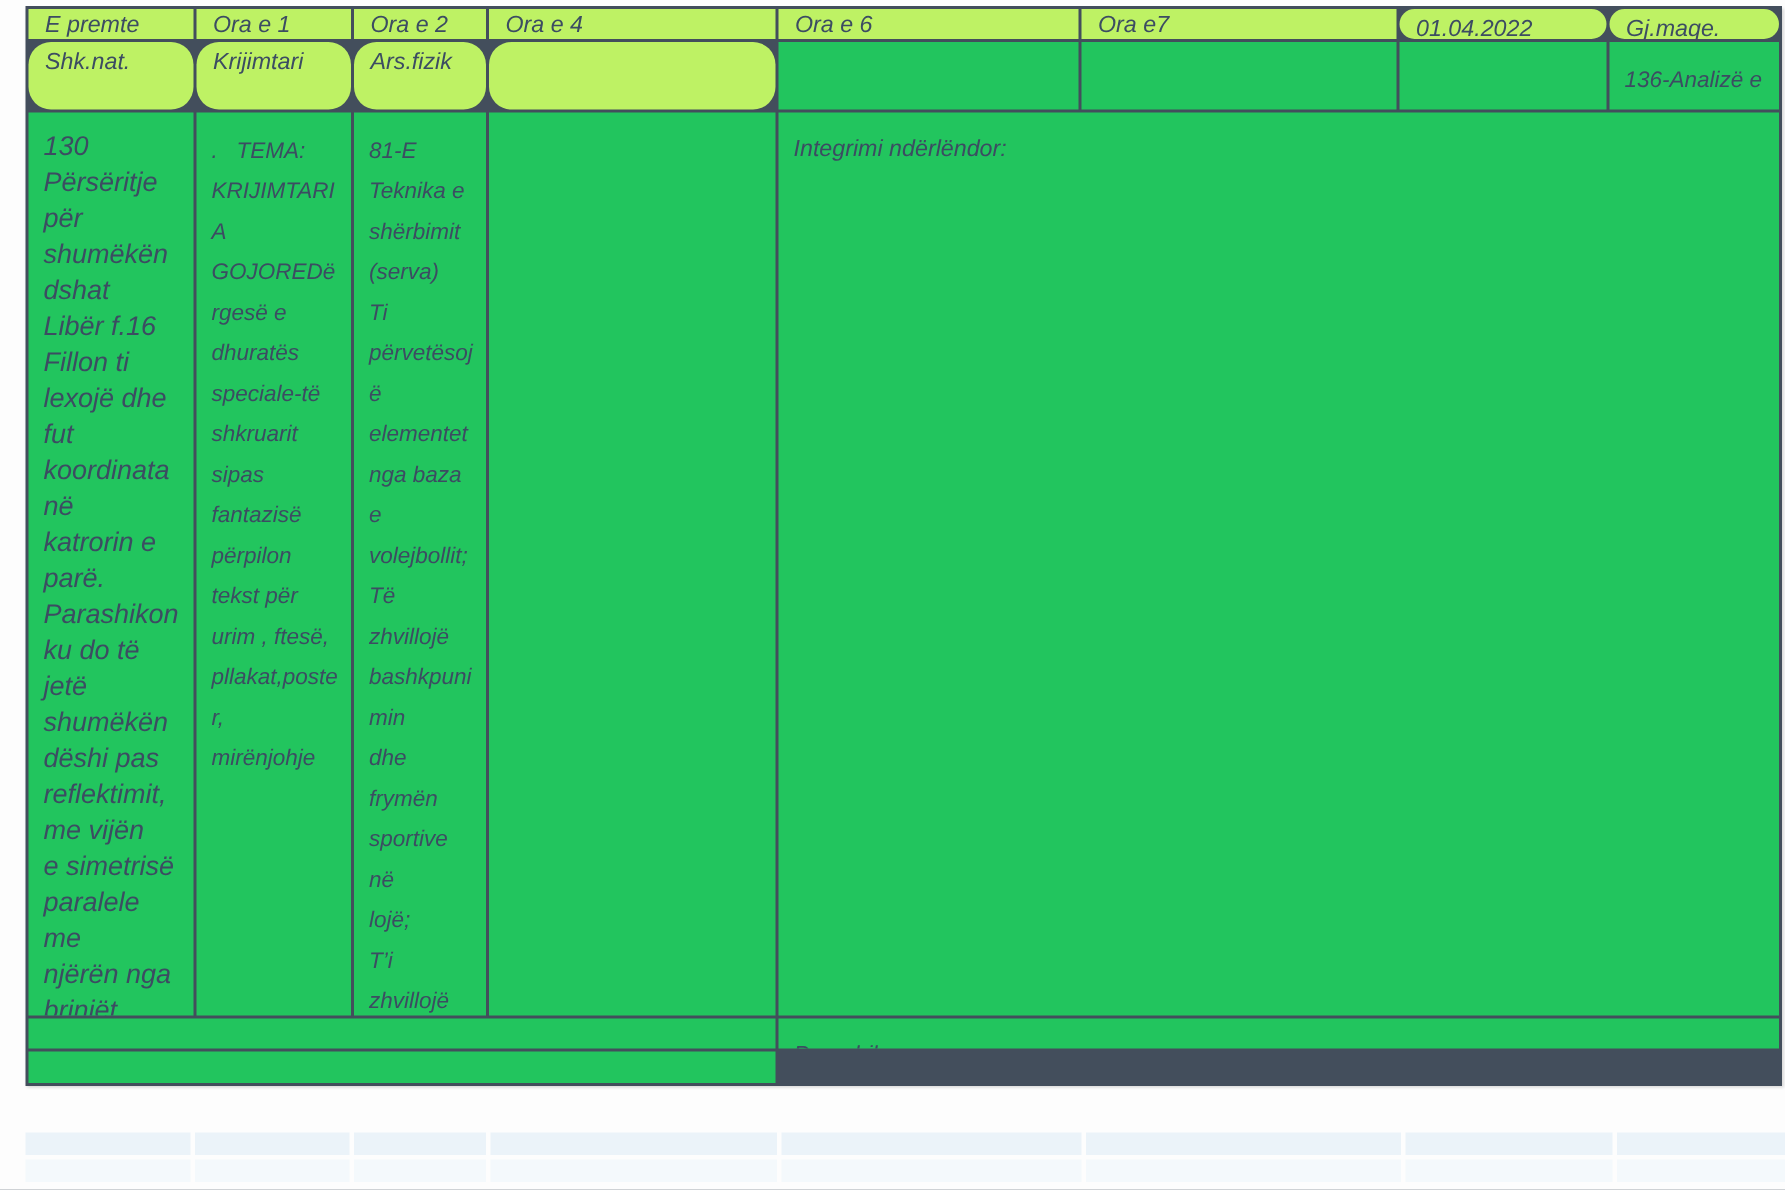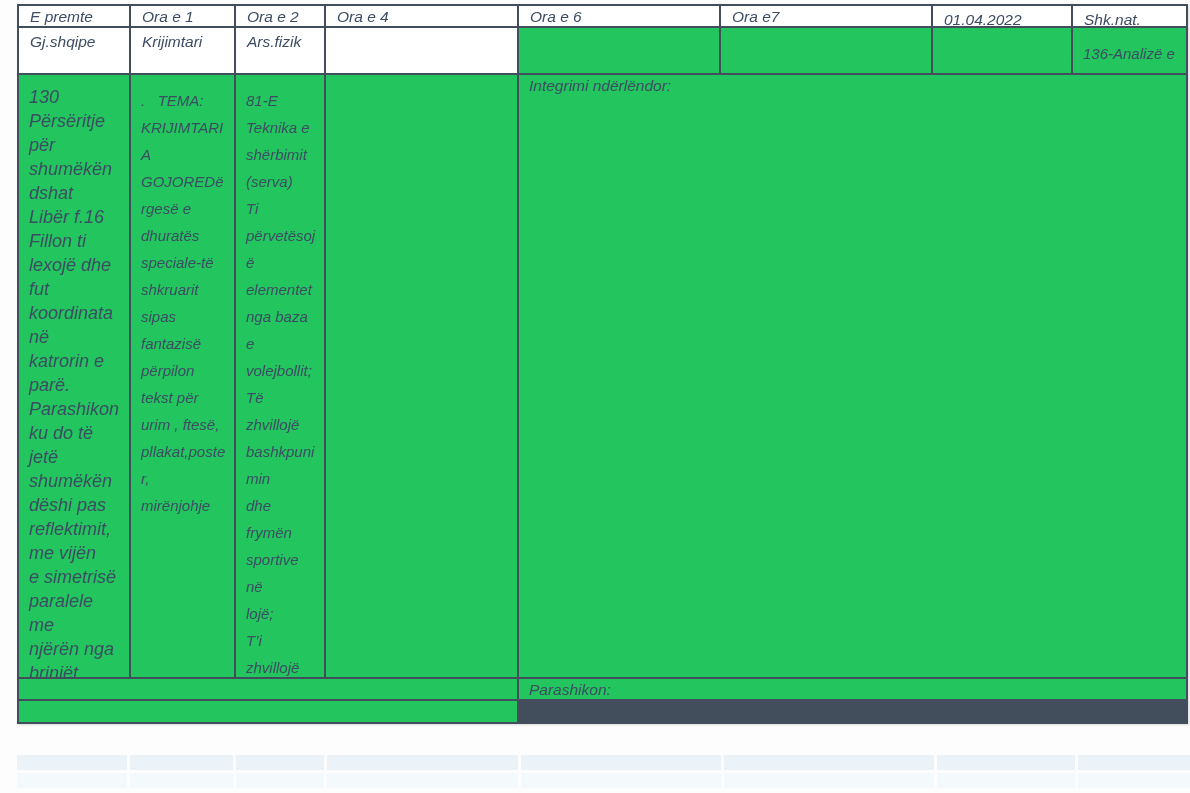--- a/index.html
+++ b/index.html
@@ -22,32 +22,32 @@
     background: #434e5c;
     box-shadow: 1px 1px 2px rgba(0,0,0,0.15);
   }
   .cell {
     background: #22c55e;
     color: #3c4c62;
     font-style: italic;
     font-size: 15.5px;
     overflow: hidden;
   }
-  .cell.blue { background: #ffffff; padding-left: 11px; }
+  .cell.blue { background: #bef264; padding-left: 11px; }
   .hdr  { padding: 1px 9px 0; line-height: 19px; }
-  .subj { padding: 4px 9px 0; line-height: 20px; }
+  .subj { padding: 4px 9px 0; line-height: 20px; border-radius: 15px; }
   .lesson {
     padding: 12px 8px 0 10px;
     font-size: 15px;
     line-height: 27px;
     white-space: pre-wrap;
     word-break: break-word;
   }
   .lesson.tight { font-size: 18px; line-height: 24px; padding-top: 10px; }
-  .foot-label { padding: 1px 10px 0; line-height: 19px; }
+  .foot-label { padding: 15px 10px 0; line-height: 19px; }
   .span4 { grid-column: span 4; }
 
   
   .ghost-table {
     position: absolute; left: 17px; top: 755px;
     display: grid;
     grid-template-columns: 110px 103px 88px 191px 200px 210px 138px 113px;
     grid-template-rows: 15px 15px;
     gap: 3px;
     width: 1169px;
@@ -63,22 +63,22 @@
   <div class="doc-table">
 
     <div class="cell blue hdr">E premte</div>
     <div class="cell blue hdr">Ora e 1</div>
     <div class="cell blue hdr">Ora e 2</div>
     <div class="cell blue hdr">Ora e 4</div>
     <div class="cell blue hdr">Ora e 6</div>
     <div class="cell blue hdr">Ora e7</div>
 
     <div class="cell blue subj">01.04.2022</div>
+    <div class="cell blue subj">Gj.maqe.</div>
     <div class="cell blue subj">Shk.nat.</div>
-    <div class="cell blue subj">Gj.shqipe</div>
     <div class="cell blue subj">Krijimtari</div>
     <div class="cell blue subj">Ars.fizik</div>
     <div class="cell blue subj"></div>
 
     <div class="cell lesson"></div>
     <div class="cell lesson"></div>
     <div class="cell lesson"></div>
     <div class="cell lesson">136-Analizë e
 tekstit
 

